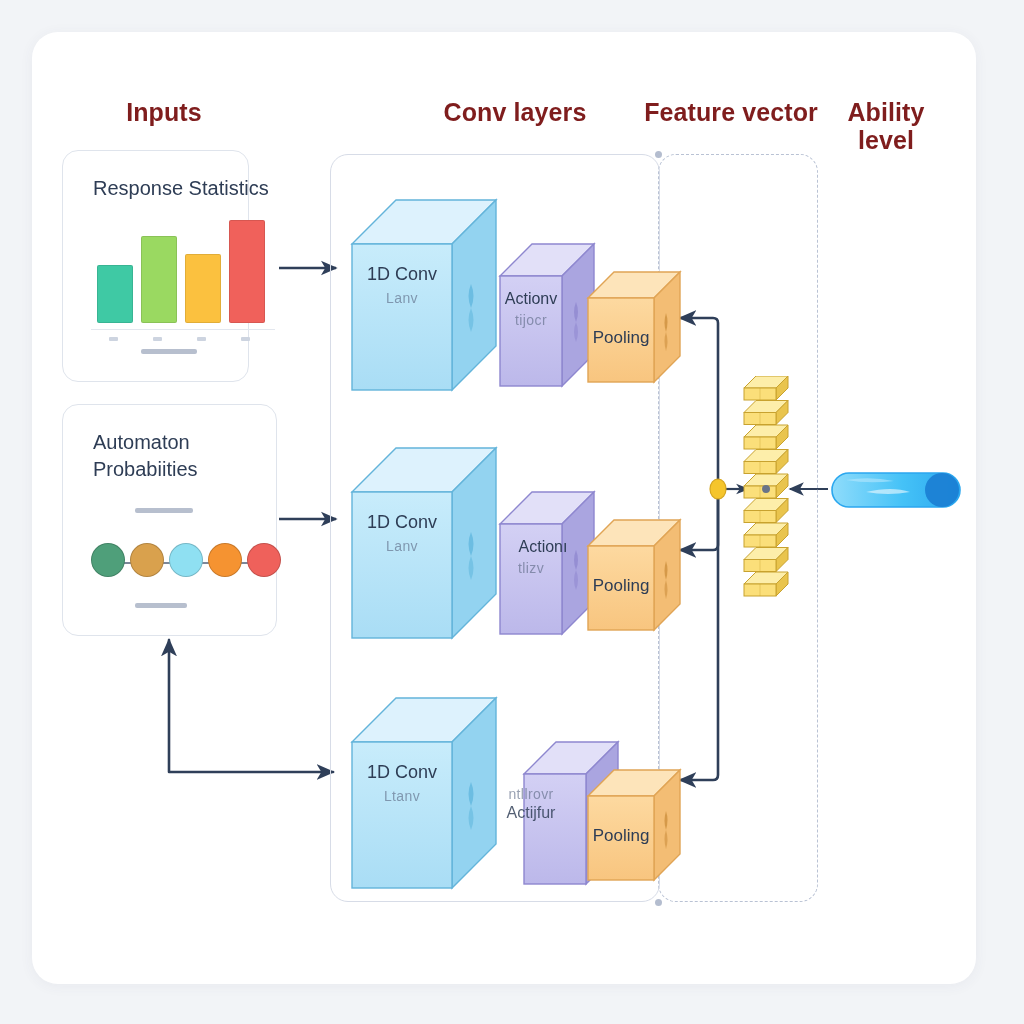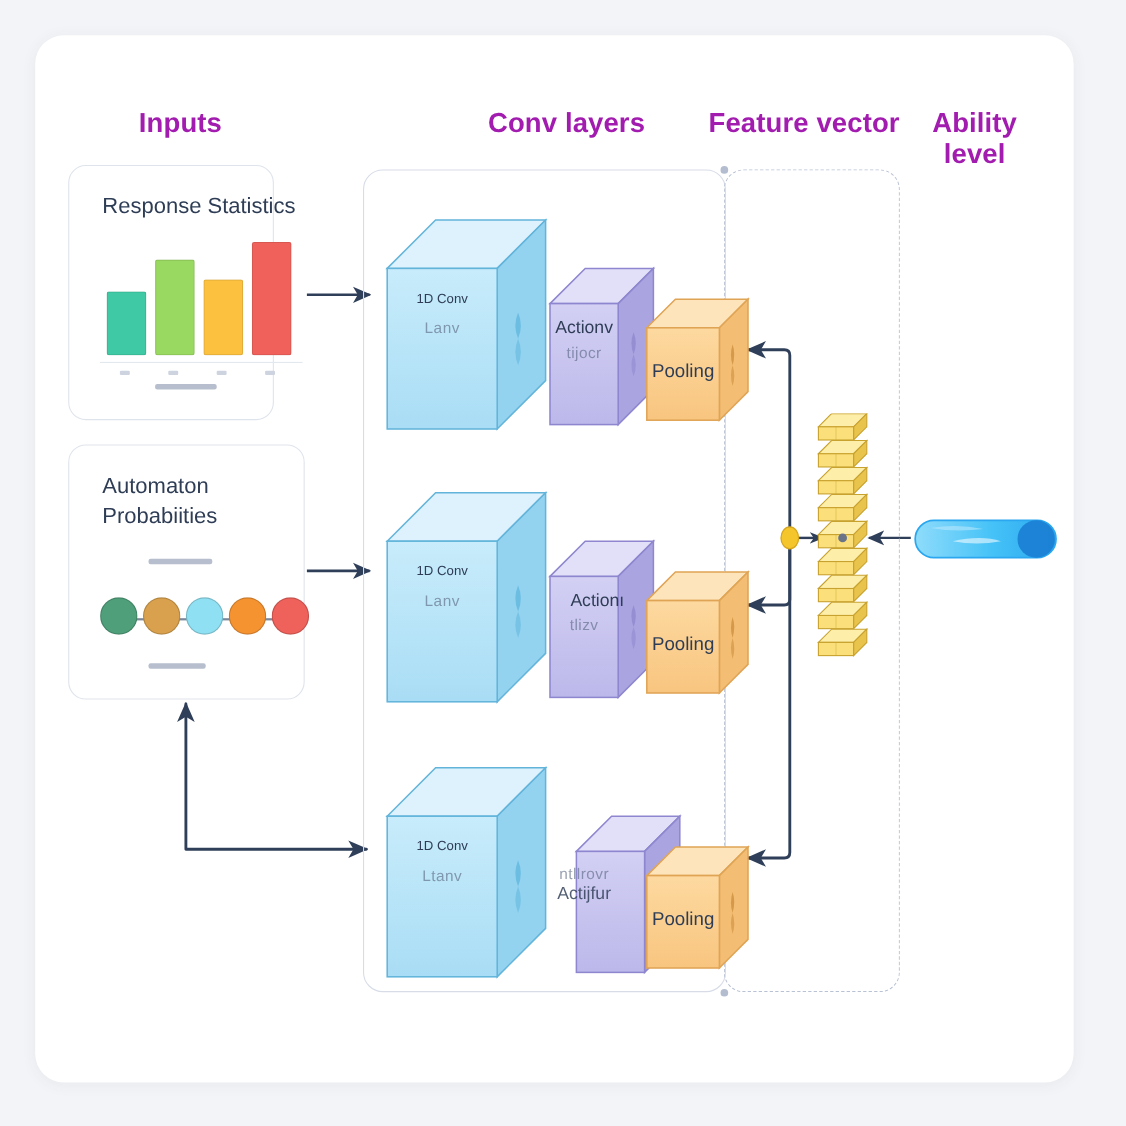--- a/index.html
+++ b/index.html
@@ -14,21 +14,21 @@
   
   .panel{
     position:absolute;left:32px;top:32px;width:944px;height:952px;
     background:#ffffff;border-radius:26px;
     box-shadow:0 2px 14px rgba(60,72,100,.06);
   }
 
   
   .col-head{
     position:absolute;
-    color:#a21caf;
+    color:#7f1d1d;
     font-size:25px;font-weight:700;
     letter-spacing:.1px;
     text-align:center;
     line-height:1.12;
   }
 
   
   .input-card{
     position:absolute;
     background:#ffffff;
@@ -62,21 +62,21 @@
     position:absolute;border:1.8px dashed #b9c2d4;border-radius:18px;box-sizing:border-box;
   }
   .joint-dot{position:absolute;width:7px;height:7px;border-radius:50%;background:#b4bdcf;}
 
   
   .box3d{position:absolute;}
   .box3d svg{display:block;overflow:visible;}
   .box-label{
     position:absolute;
     color:#2e3d55;
-    font-size:12px;font-weight:400;
+    font-size:18px;font-weight:400;
     white-space:nowrap;
     text-align:center;
   }
   .box-sub{
     position:absolute;
     font-size:14px;color:#5b6883;
     white-space:nowrap;text-align:center;
     opacity:.62;
     filter:blur(.45px);
     letter-spacing:.4px;

